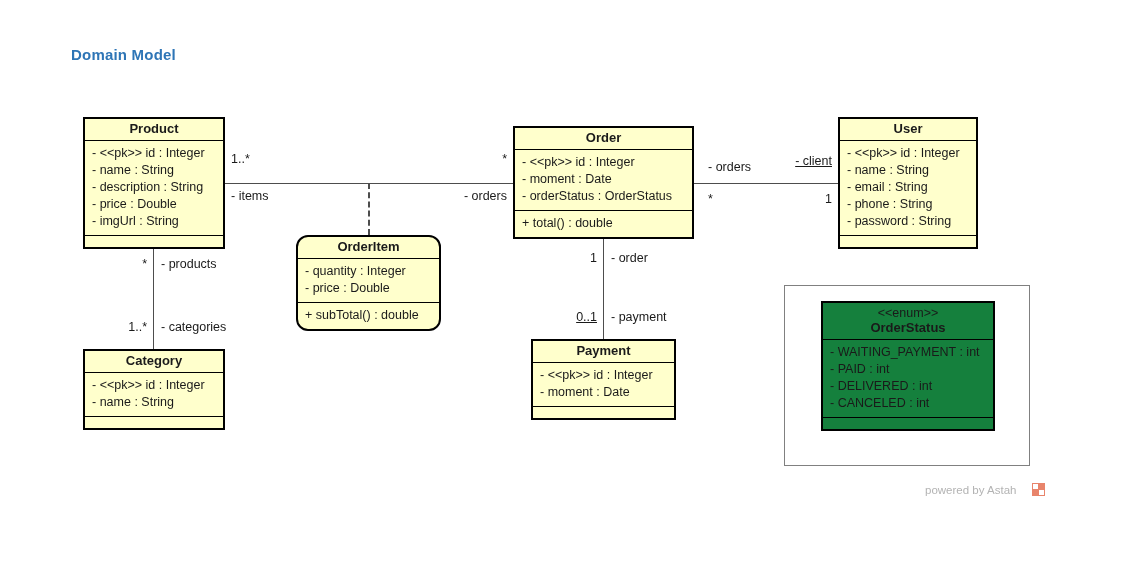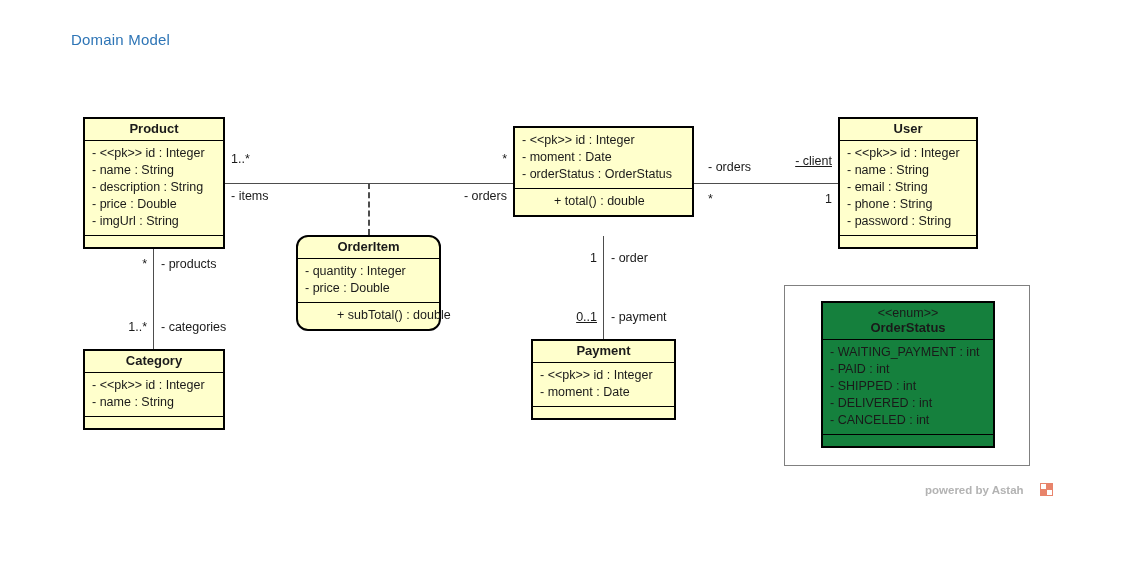--- a/index.html
+++ b/index.html
@@ -18,23 +18,23 @@
     position: absolute;
     left: 0; top: 0;
     width: 1126px;
     height: 566px;
   }
 
   
   .diagram-title {
     position: absolute;
     left: 71px;
-    top: 31px;
+    top: 46px;
     font-size: 15px;
-    font-weight: normal;
+    font-weight: bold;
     color: #2e75b6;
     letter-spacing: 0.2px;
     white-space: nowrap;
   }
 
   
   .uml-class {
     position: absolute;
     box-sizing: border-box;
     border: 2px solid #000000;
@@ -62,21 +62,20 @@
     font-size: 12.5px;
     line-height: 15px;
   }
   .cls-attrs {
     padding: 4px 6px 5px 7px;
     border-bottom: 1px solid #000000;
   }
   .cls-ops {
     padding: 4px 6px 5px 7px;
     min-height: 8px;
-    margin-left: 32px;
   }
   .cls-ops.empty {
     padding: 0;
     height: 11px;
   }
   .member {
     line-height: 17px;
     white-space: nowrap;
   }
 
@@ -115,21 +114,21 @@
     z-index: 3;
   }
 
   
   .watermark {
     position: absolute;
     display: flex;
     align-items: center;
     gap: 16px;
     font-size: 11.5px;
-    font-weight: bold;
+    font-weight: normal;
     color: #b3b3b3;
     white-space: nowrap;
   }
   .astah-mark {
     display: inline-block;
     width: 13px;
     height: 13px;
     position: relative;
     background: #e8846b;
   }
@@ -213,20 +212,21 @@
     <div class="cls-attrs">
       <div class="member">- quantity : Integer</div>
       <div class="member">- price : Double</div>
     </div>
     <div class="cls-ops">
       <div class="member">+ subTotal() : double</div>
     </div>
   </div>
 
   <div class="uml-class" style="left:513px; top:126px; width:181px;">
+    <div class="cls-name">Order</div>
     <div class="cls-attrs">
       <div class="member">- &lt;&lt;pk&gt;&gt; id : Integer</div>
       <div class="member">- moment : Date</div>
       <div class="member">- orderStatus : OrderStatus</div>
     </div>
     <div class="cls-ops">
       <div class="member">+ total() : double</div>
     </div>
   </div>
 
@@ -252,21 +252,20 @@
   </div>
 
   <div class="uml-class enum-class" style="left:821px; top:301px; width:174px;">
     <div class="cls-name">
       <span class="stereo">&lt;&lt;enum&gt;&gt;</span>
       <span>OrderStatus</span>
     </div>
     <div class="cls-attrs">
       <div class="member">- WAITING_PAYMENT : int</div>
       <div class="member">- PAID : int</div>
-      <div class="member">- SHIPPED : int</div>
       <div class="member">- DELIVERED : int</div>
       <div class="member">- CANCELED : int</div>
     </div>
     <div class="cls-ops empty"></div>
   </div>
 
   <div class="watermark" style="left:925px; top:483px;">
     <span>powered by Astah</span>
     <span class="astah-mark"></span>
   </div>

